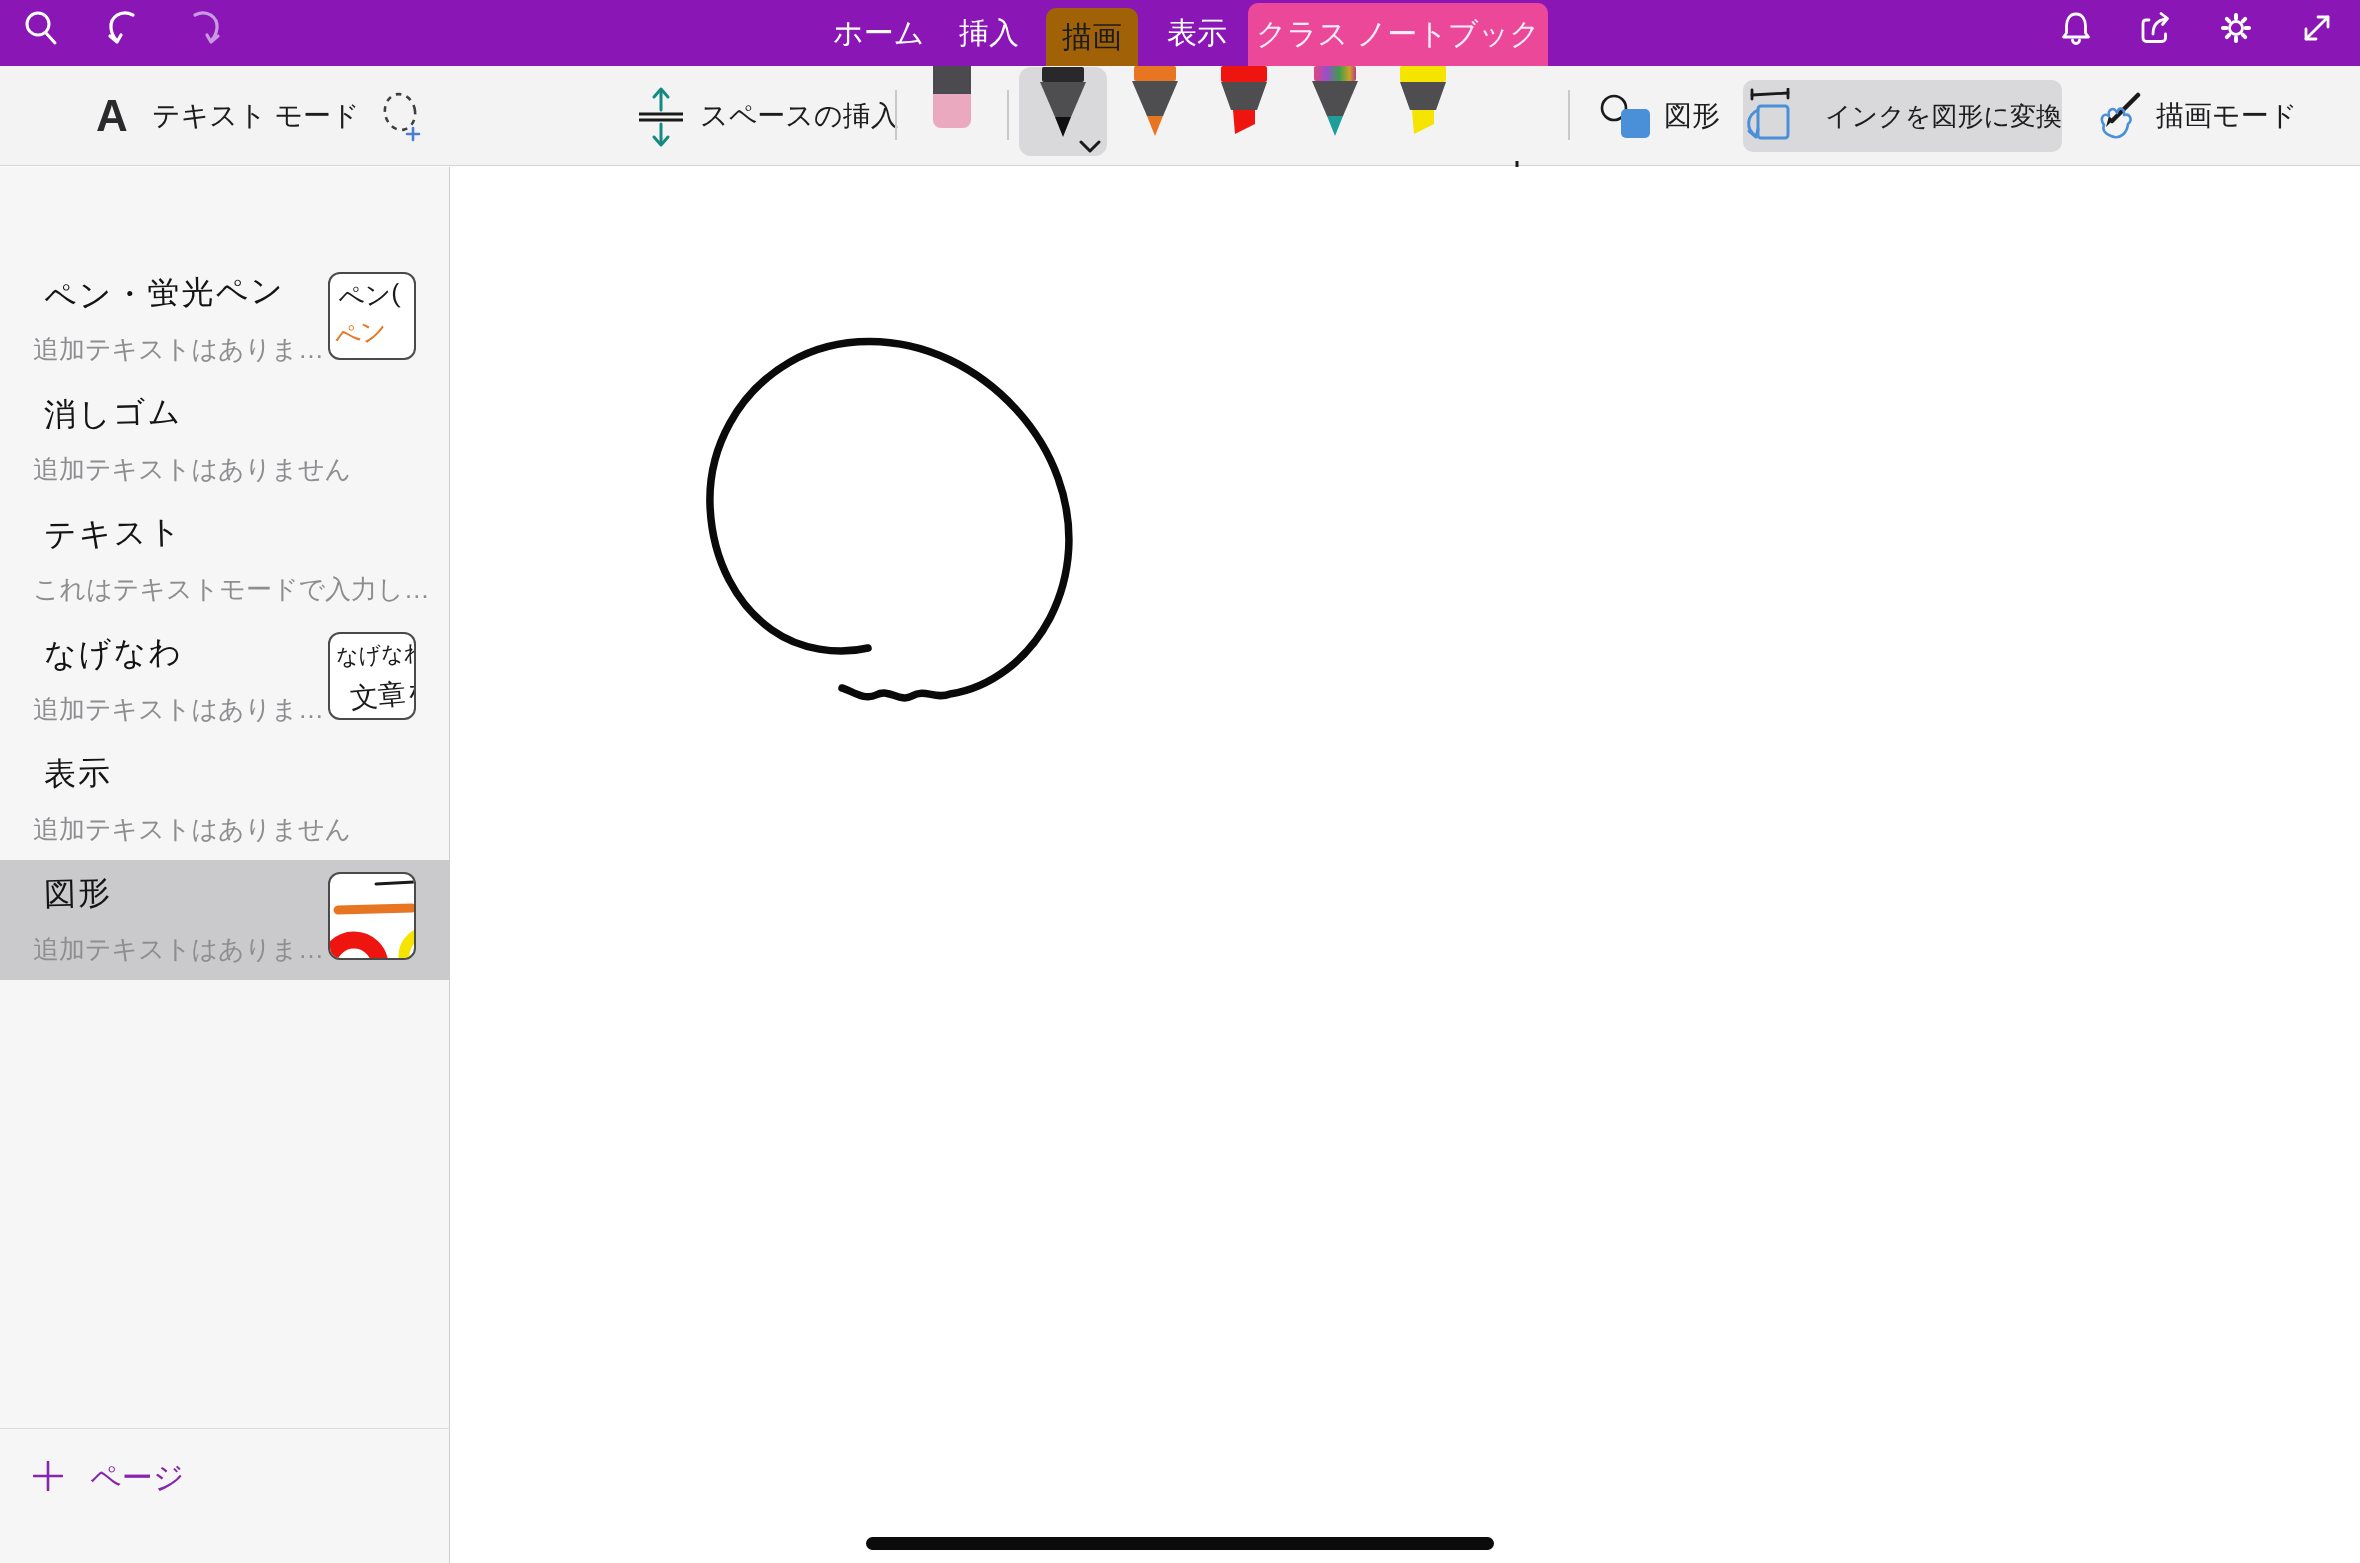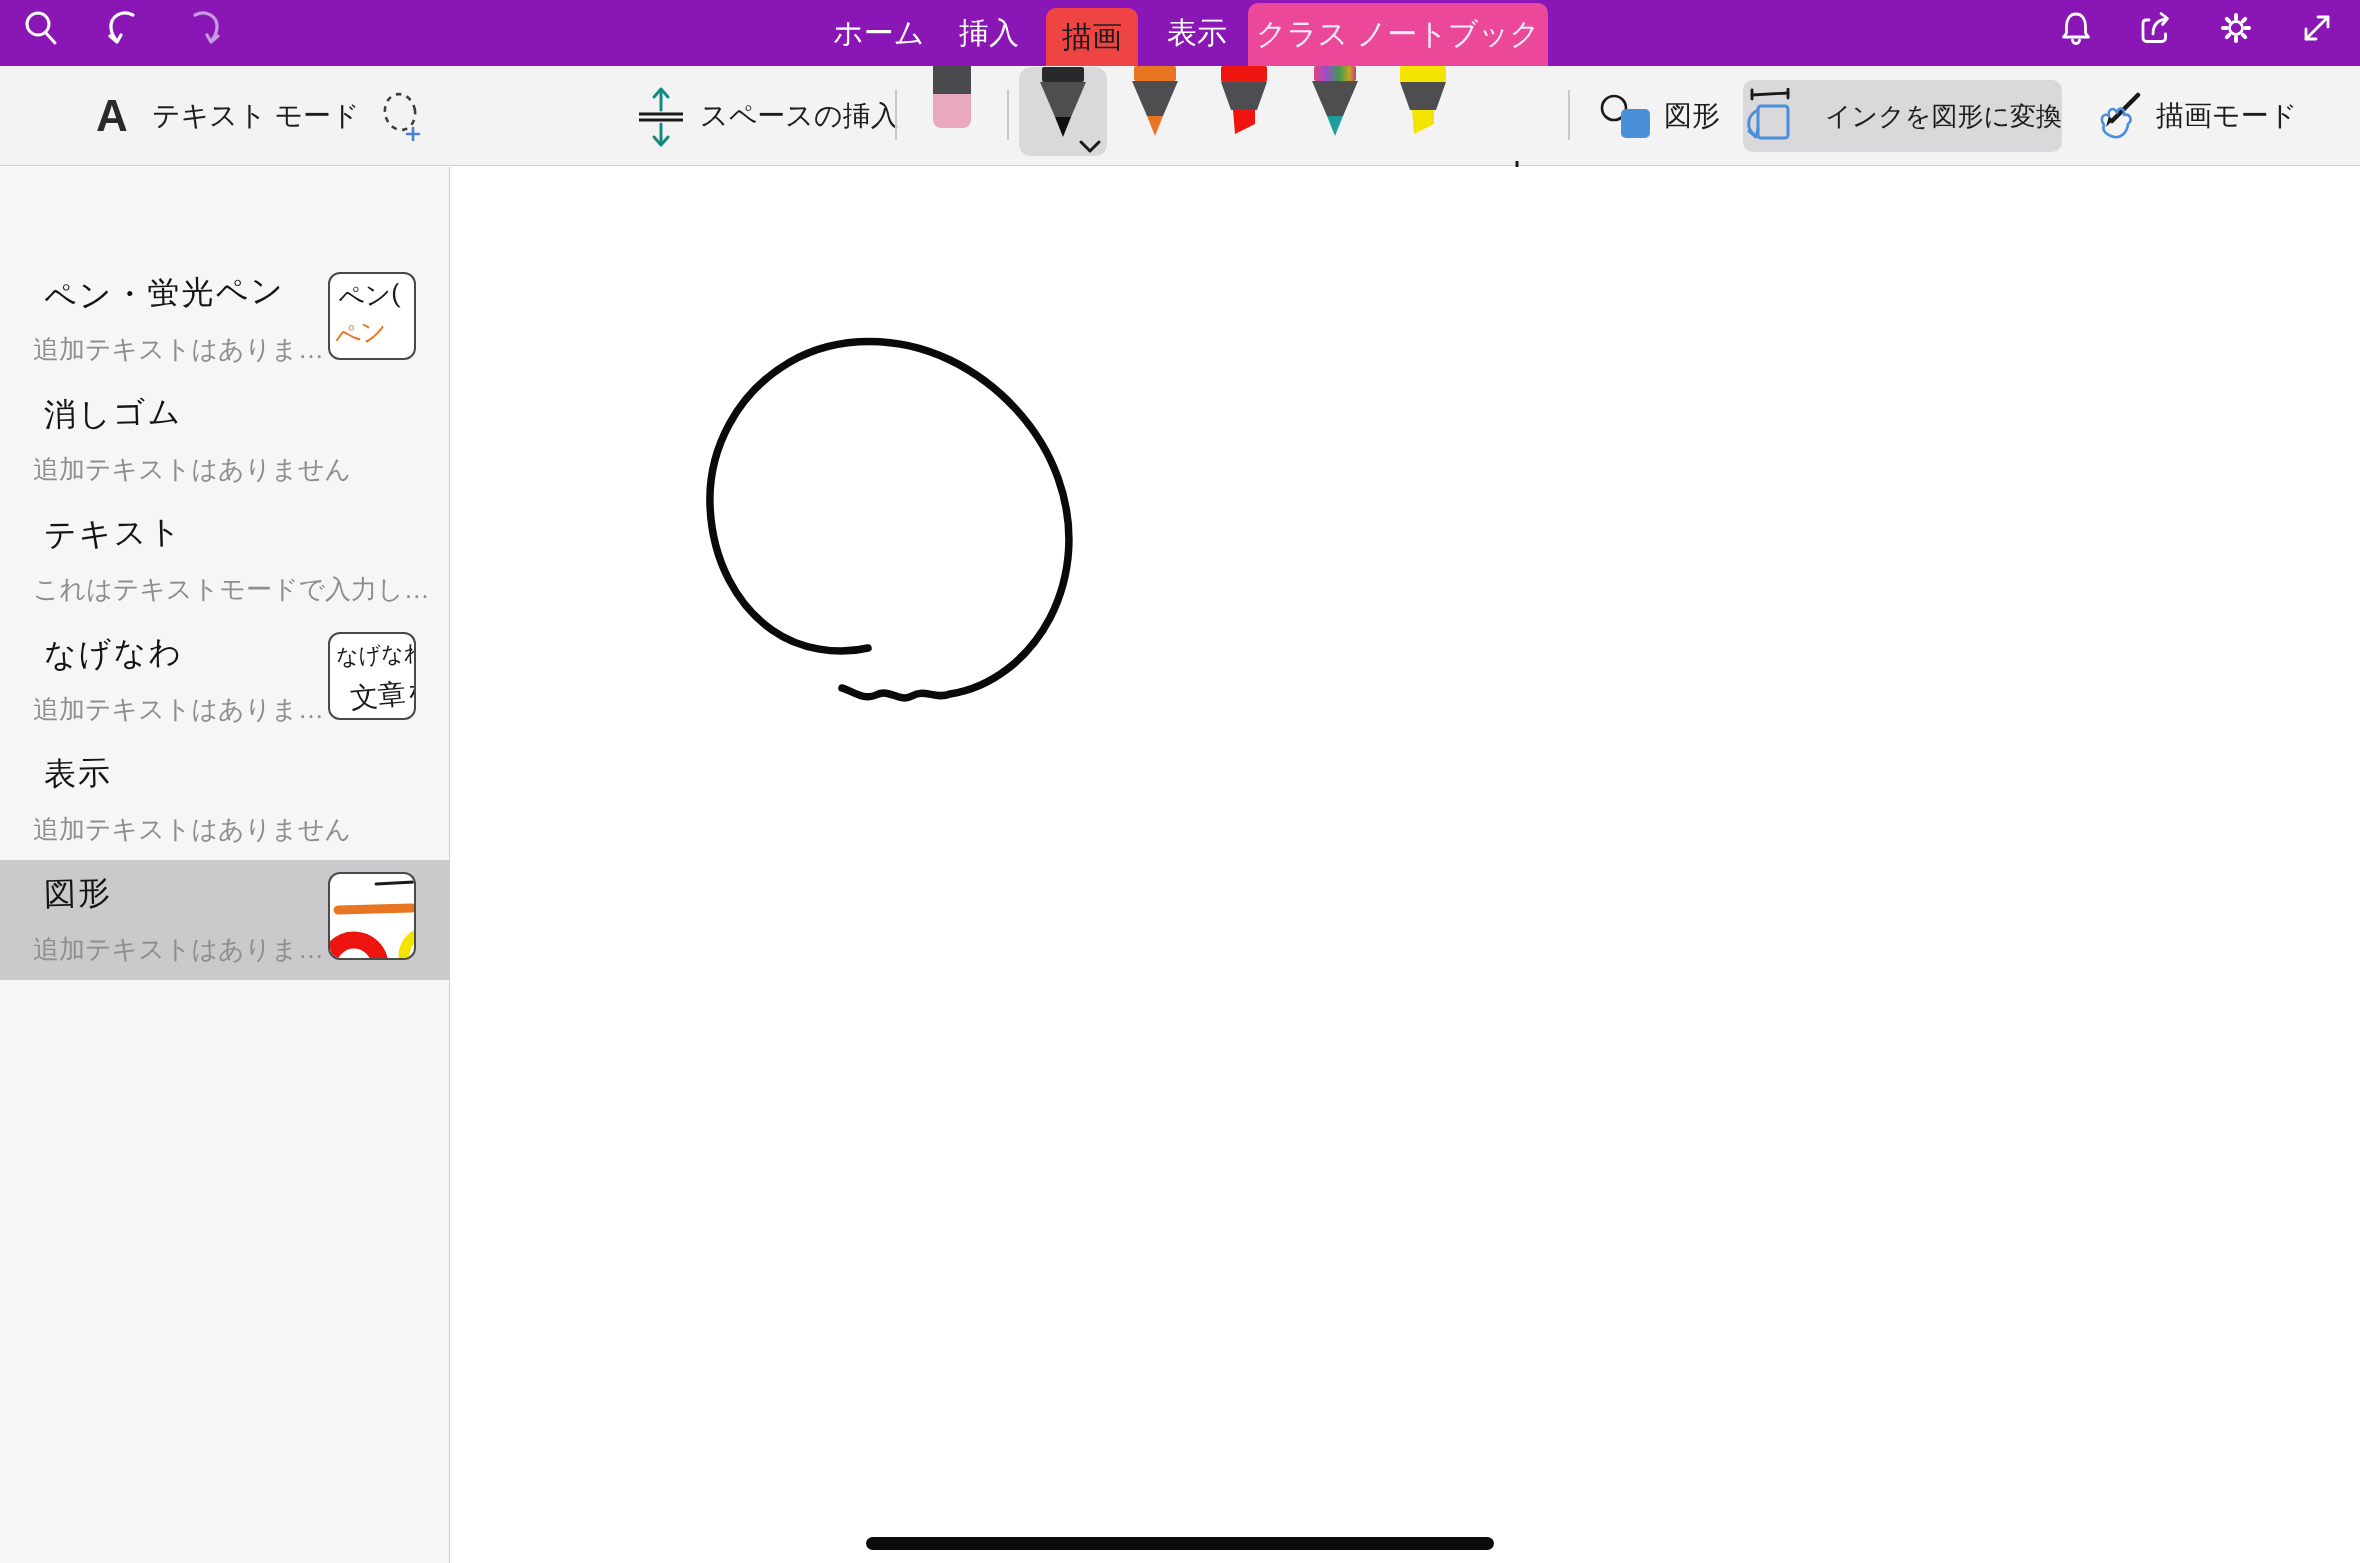--- a/index.html
+++ b/index.html
@@ -4,21 +4,21 @@
 <style>
   * { margin:0; padding:0; box-sizing:border-box; }
   html,body { width:2360px; height:1563px; overflow:hidden; }
   body { font-family:"Liberation Sans","DejaVu Sans",sans-serif; background:#fff; }
   #page { position:relative; width:2360px; height:1265px; }
 
   
   #topbar { position:absolute; left:0; top:0; width:2360px; height:66px; background:#8a16b6; }
   .tb-icon { position:absolute; top:8px; width:40px; height:40px; color:#fff; cursor:pointer; }
   .tab-label { position:absolute; top:0; height:66px; display:flex; align-items:center; color:#fff; font-size:30px; cursor:pointer; }
-  .tab-active { position:absolute; top:8px; height:58px; background:#ef4444; border-radius:10px 10px 0 0; display:flex; align-items:center; justify-content:center; color:#1c1c1e; font-size:30px; }
+  .tab-active { position:absolute; top:8px; height:58px; background:#a16207; border-radius:10px 10px 0 0; display:flex; align-items:center; justify-content:center; color:#1c1c1e; font-size:30px; }
   .tab-dark { position:absolute; top:3px; height:63px; background:#ec4899; border-radius:10px 10px 0 0; display:flex; align-items:center; justify-content:center; color:#f4ecf9; font-size:30px; }
 
   
   #toolbar { position:absolute; left:0; top:66px; width:2360px; height:100px; background:#f4f3f4; border-bottom:1px solid #d4d3d5; }
   .tool-label { position:absolute; top:0; height:100px; display:flex; align-items:center; font-size:28px; color:#1d1d1f; }
   .tool-icon { position:absolute; }
   .vdiv { position:absolute; top:24px; width:2px; height:50px; background:#c9c8cb; }
   .pen { position:absolute; top:0; }
   .pen-tile { position:absolute; left:1019px; top:1px; width:88px; height:89px; background:#d9d8da; border-radius:12px; cursor:pointer; }
   .gray-btn { position:absolute; left:1743px; top:14px; width:319px; height:72px; background:#d9d8da; border-radius:10px; display:flex; align-items:center; justify-content:space-between; gap:14px; cursor:pointer; }
@@ -260,20 +260,29 @@
       <div class="thumb">
         <svg width="88" height="88" viewBox="0 0 88 88">
           <line x1="46" y1="10" x2="84" y2="8" stroke="#1a1a1a" stroke-width="3" stroke-linecap="round"></line>
           <line x1="8" y1="36" x2="82" y2="34" stroke="#e87522" stroke-width="9" stroke-linecap="round"></line>
           <circle cx="24" cy="92" r="26" fill="none" stroke="#ee1511" stroke-width="17"></circle>
           <circle cx="98" cy="82" r="24" fill="none" stroke="#f5e400" stroke-width="11"></circle>
         </svg>
       </div>
     </div>
 
+    <div id="add-page">
+      <svg style="position:absolute;left:33px;top:32px" width="30" height="30" viewBox="0 0 30 30">
+        <g stroke="#8526ad" stroke-width="2.6" stroke-linecap="round">
+            <line x1="15" y1="1" x2="15" y2="29"></line>
+            <line x1="1" y1="15" x2="29" y2="15"></line>
+          </g>
+      </svg>
+      <div class="lbl">ページ</div>
+    </div>
   </div>
 
   <div id="canvas"></div>
   <svg id="ink-svg" width="2360" height="1563" viewBox="0 0 2360 1563">
     <path fill="none" stroke="#0a0a0a" stroke-width="7.5" stroke-linecap="round" stroke-linejoin="round" d="M 868 648 C 838 655 800 650 772 630 C 738 606 712 562 710 505 C 708 448 738 392 790 362 C 838 334 900 336 950 360 C 1000 384 1040 428 1058 478 C 1075 525 1072 575 1050 618 C 1028 660 990 688 950 694 C 935 700 925 688 912 696 C 899 703 890 688 876 695 C 864 701 850 690 842 688"></path>
   </svg>
 
   <div id="home-indicator"></div>
 </div>
 

